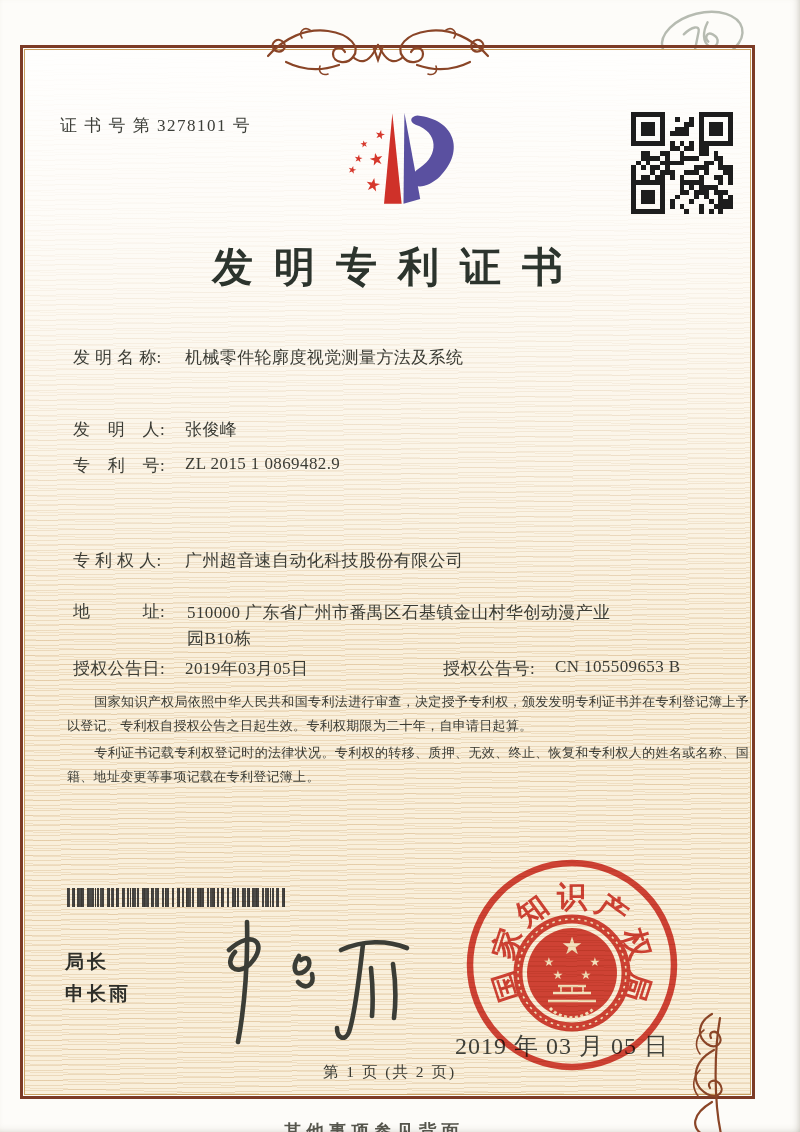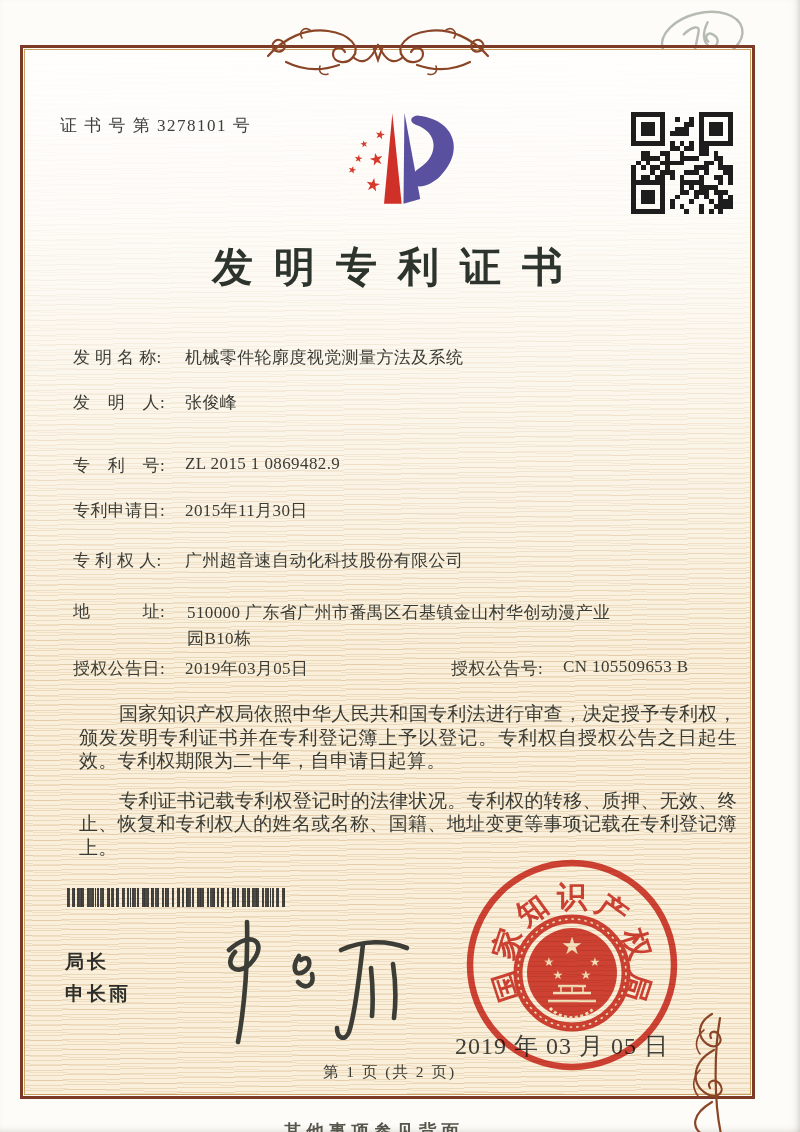--- a/index.html
+++ b/index.html
@@ -22,23 +22,23 @@
       #f9efdb;
   }
   .abs{position:absolute;}
   .cert-no{left:35px;top:64px;font-size:17px;letter-spacing:1.5px;color:#3c3e38;}
   .title{left:0;right:0;top:190px;text-align:center;font-size:41px;font-weight:600;
          letter-spacing:21px;padding-left:21px;color:#2c342d;}
   .row{left:48px;display:flex;font-size:17px;letter-spacing:.4px;color:#3b3c35;white-space:nowrap;}
   .row .lbl{display:inline-block;min-width:106px;flex:none;}
   .row .val{margin-left:6px;}
   .row .val-lines{margin-left:8px;white-space:normal;width:505px;line-height:26px;word-break:break-all;}
-  .grant2{position:absolute;left:370px;top:0;display:flex;white-space:nowrap;margin-left:8px;}
+  .grant2{position:absolute;left:370px;top:0;display:flex;white-space:nowrap;}
   .paras{left:38px;top:636px;width:690px;}
-  .paras p{margin:16px;text-indent:2.1em;font-size:19px;line-height:23.5px;letter-spacing:.3px;text-align:justify;color:#3a3b34;}
+  .paras p{margin:4px;text-indent:2.1em;font-size:13px;line-height:23.5px;letter-spacing:.3px;text-align:justify;color:#3a3b34;}
   .barcode{left:42px;top:838px;width:218px;height:19px;opacity:.85;
     background-image:
       repeating-linear-gradient(90deg,#262626 0 2px,transparent 2px 5px),
       repeating-linear-gradient(90deg,#1a1a1a 0 1px,transparent 1px 7px),
       repeating-linear-gradient(90deg,#303030 0 3px,transparent 3px 11px);}
   .director{left:40px;top:896px;font-family:"Liberation Sans","DejaVu Sans",sans-serif;
     font-size:19px;font-weight:600;letter-spacing:3px;color:#2e2f2a;line-height:32px;}
   .seal-date{left:430px;top:980px;font-size:24px;letter-spacing:1px;color:#3f4039;}
   .seal{left:437px;top:805px;width:220px;height:220px;mix-blend-mode:multiply;}
   .footer{left:4px;right:0;top:1012px;text-align:center;font-size:15.5px;letter-spacing:2px;color:#3b3c35;}
@@ -308,31 +308,27 @@
           <rect x="16" y="20" width="1" height="1" fill="#1d1d1d"></rect>
           <rect x="18" y="20" width="1" height="1" fill="#1d1d1d"></rect>
         </svg>
 
       <div class="abs row" style="top:296px">
         <span class="lbl">发 明 名 称:</span>
         <span class="val">机械零件轮廓度视觉测量方法及系统</span>
       </div>
 
       <div class="abs title">发明专利证书</div>
-      <div class="abs row" style="top:341px">
+      <div class="abs row" style="top:368px">
         <span class="lbl">发　明　人:</span>
         <span class="val">张俊峰</span>
       </div>
       <div class="abs row" style="top:404px">
         <span class="lbl">专　利　号:</span>
         <span class="val">ZL 2015 1 0869482.9</span>
-      </div>
-      <div class="abs row" style="top:449px">
-        <span class="lbl">专利申请日:</span>
-        <span class="val">2015年11月30日</span>
       </div>
       <div class="abs row" style="top:499px">
         <span class="lbl">专 利 权 人:</span>
         <span class="val">广州超音速自动化科技股份有限公司</span>
       </div>
       <div class="abs row" style="top:550px">
         <span class="lbl">地　　　址:</span>
         <span class="val-lines"><span>510000 广东省广州市番禺区石基镇金山村华创动漫产业</span><br>
         <span>园B10栋</span></span>
       </div>

